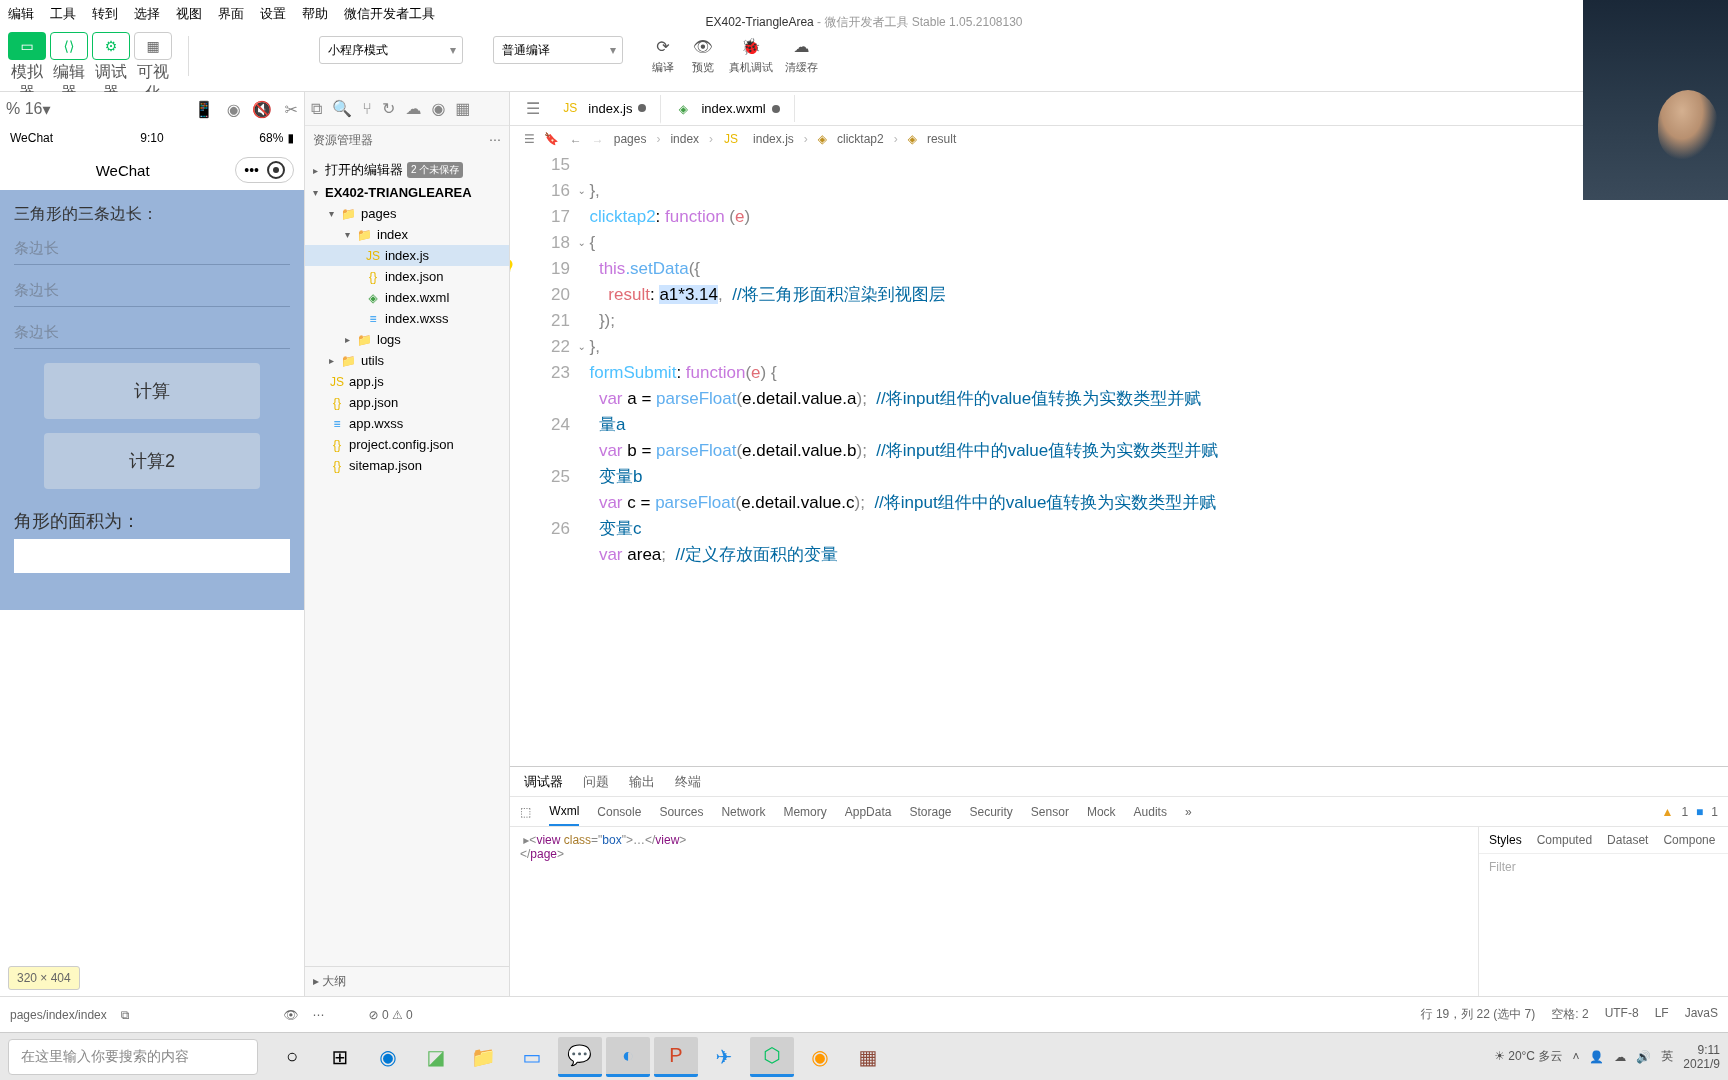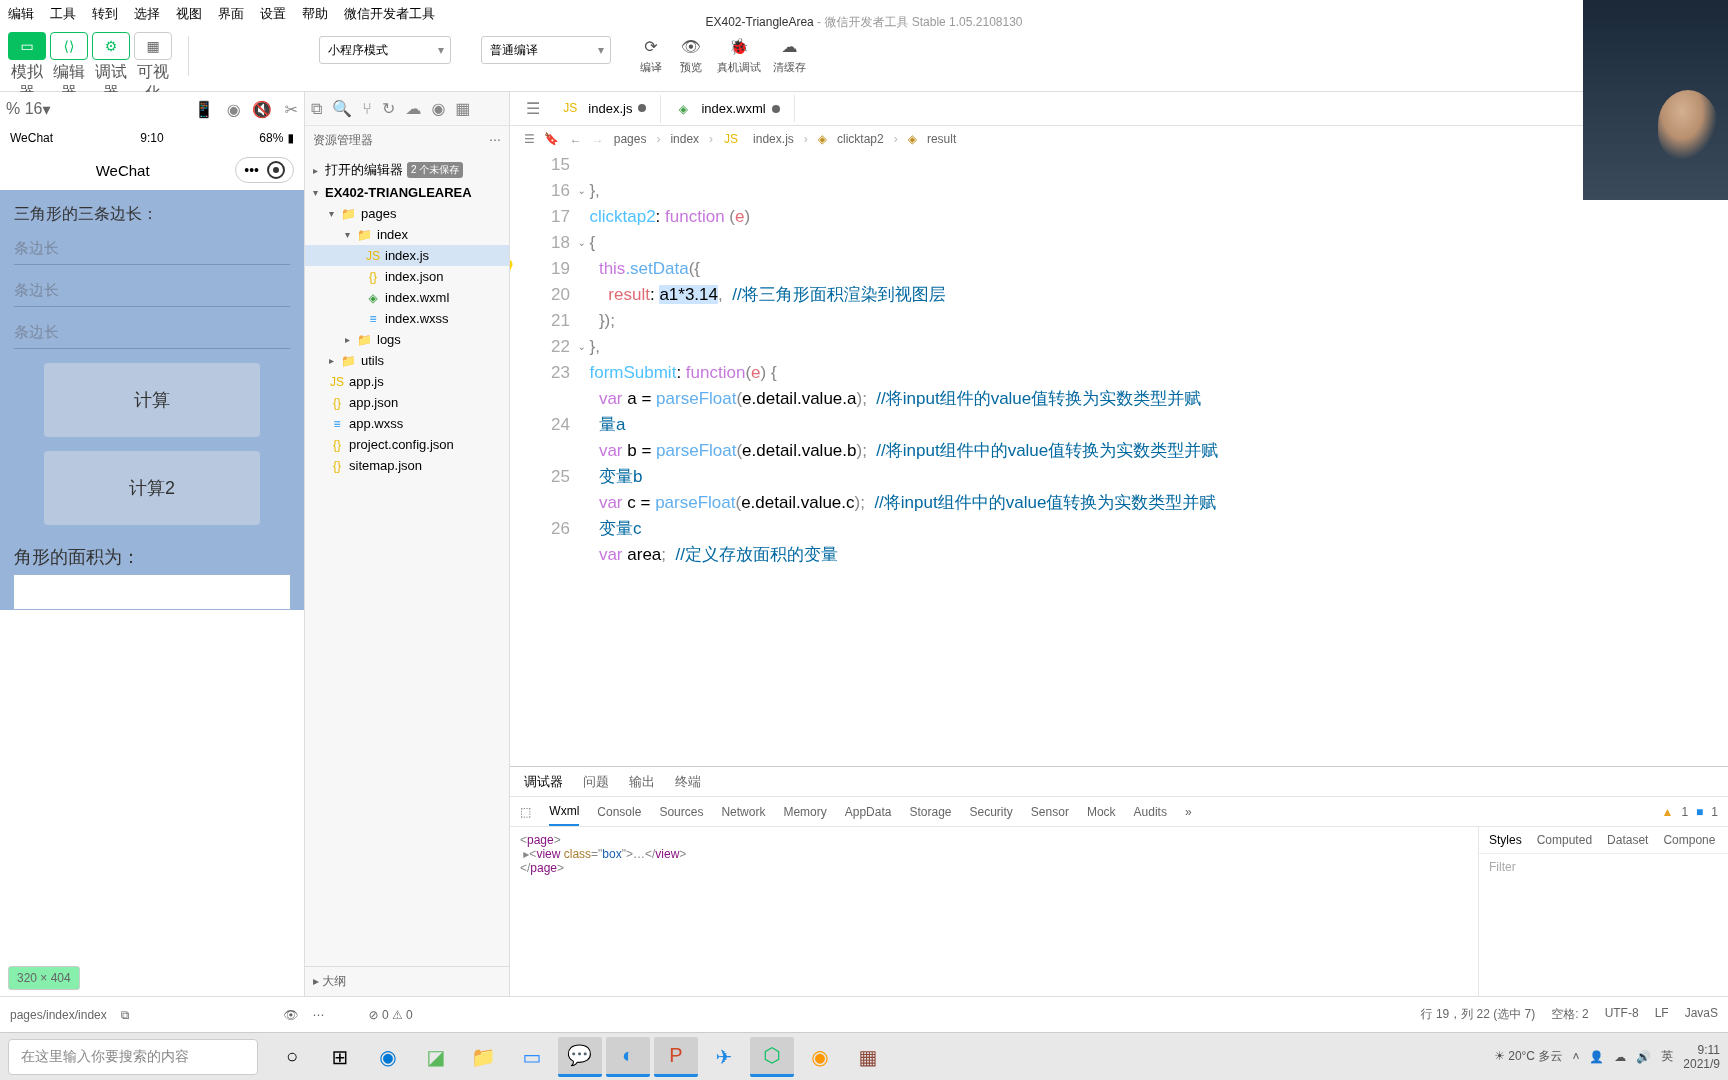--- a/index.html
+++ b/index.html
@@ -41,24 +41,24 @@
 .device-nav { height: 40px; display: flex; align-items: center; padding: 0 10px; font-size: 15px; }
 .device-nav .title { margin: 0 auto; color: #000; }
 .capsule { border: 1px solid #ccc; border-radius: 16px; padding: 3px 8px; display: flex; gap: 8px; align-items: center; }
 .capsule span { font-size: 14px; }
 .circle-btn { width: 18px; height: 18px; border: 2px solid #333; border-radius: 50%; display: inline-block; position: relative; }
 .circle-btn::after { content: ""; position: absolute; width: 6px; height: 6px; background: #333; border-radius: 50%; top: 4px; left: 4px; }
 .app-screen { background: #99b4d9; height: 420px; padding: 14px; }
 .app-title { font-size: 24px; color: #ab3c3c; margin-bottom: 14px; }
 .app-label { font-size: 16px; color: #333; margin-bottom: 8px; }
 .app-input-line { border-bottom: 1px solid #7a94b8; padding: 6px 0; font-size: 15px; color: #7a8aa0; margin-bottom: 10px; }
-.app-btn { background: #b8c9df; border-radius: 4px; padding: 25px; text-align: center; font-size: 18px; color: #333; margin: 14px 30px; }
+.app-btn { background: #b8c9df; border-radius: 4px; padding: 16px; text-align: center; font-size: 18px; color: #333; margin: 14px 30px; }
 .app-result-label { font-size: 18px; color: #333; margin-top: 20px; }
 .app-result-box { background: #fff; padding: 8px; margin-top: 6px; }
-.sim-dims { position: absolute; bottom: 6px; left: 8px; background: #86efac; border: 1px solid #ccc; padding: 4px 8px; font-size: 12px; color: #666; border-radius: 3px; }
+.sim-dims { position: absolute; bottom: 6px; left: 8px; background: #fef9c3; border: 1px solid #ccc; padding: 4px 8px; font-size: 12px; color: #666; border-radius: 3px; }
 
 
 .explorer { width: 205px; background: #f7f7f7; border-right: 1px solid #ddd; display: flex; flex-direction: column; }
 .exp-iconbar { height: 34px; display: flex; align-items: center; padding: 0 6px; gap: 10px; color: #888; border-bottom: 1px solid #e5e5e5; }
 .exp-header { height: 28px; display: flex; align-items: center; padding: 0 8px; font-size: 12px; color: #666; justify-content: space-between; }
 .exp-section { padding: 4px 0; font-size: 13px; }
 .exp-row { display: flex; align-items: center; padding: 3px 8px; cursor: pointer; }
 .exp-row.active { background: #d4e4f4; }
 .exp-chevron { width: 12px; font-size: 10px; color: #666; }
 .exp-icon { width: 16px; margin-right: 4px; text-align: center; font-size: 12px; }
@@ -156,21 +156,21 @@
     </div>
     <div class="tool-labels">
       <span>模拟器</span>
       <span>编辑器</span>
       <span>调试器</span>
       <span>可视化</span>
     </div>
   </div>
   <div class="tool-sep"></div>
   <div style="width:120px"></div>
-  <div class="dropdown" style="width:132px">
+  <div class="dropdown" style="width:144px">
       <span>小程序模式</span>
     </div>
   <div style="width:30px"></div>
   <div class="dropdown" style="width:130px">
       <span>普通编译</span>
     </div>
   <div style="width:20px"></div>
   <div class="tool-icon-col">
       <div class="ic">⟳</div>
       <span>编译</span>
@@ -410,21 +410,20 @@
         <span>»</span>
         <div class="right">
           <span style="color:#e8a020">▲</span>
             <span>1</span>
           <span style="color:#1e88e5">■</span>
             <span>1</span>
         </div>
       </div>
       <div class="dbg-body">
         <div class="dbg-dom">
-<div>&lt;<span class="tg">page</span>&gt;</div>
 <div>&nbsp;▸&lt;<span class="tg">view</span> <span class="at">class</span>="<span class="av">box</span>"&gt;…&lt;/<span class="tg">view</span>&gt;</div>
 <div>&lt;/<span class="tg">page</span>&gt;</div>
         </div>
         <div class="dbg-styles">
           <div class="dbg-styles-tabs">
             <span class="active">Styles</span>
             <span>Computed</span>
             <span>Dataset</span>
             <span>Compone</span>
           </div>

